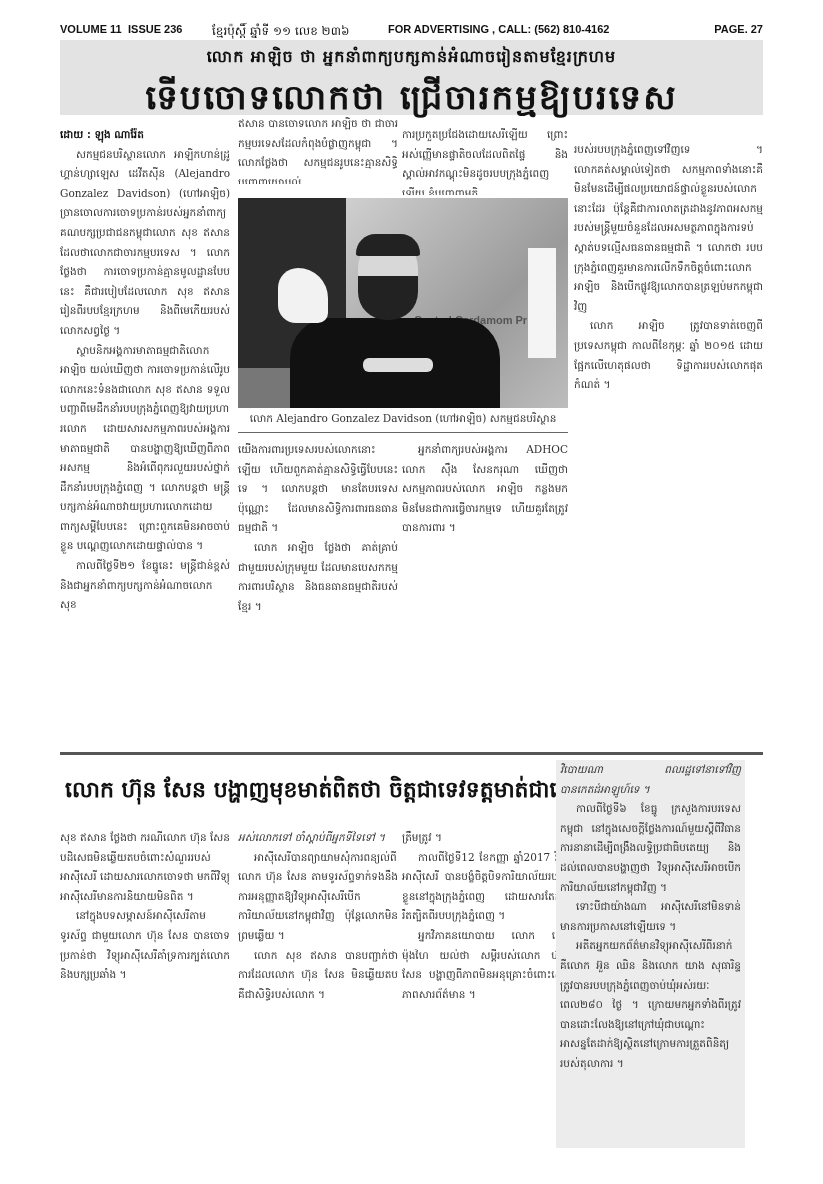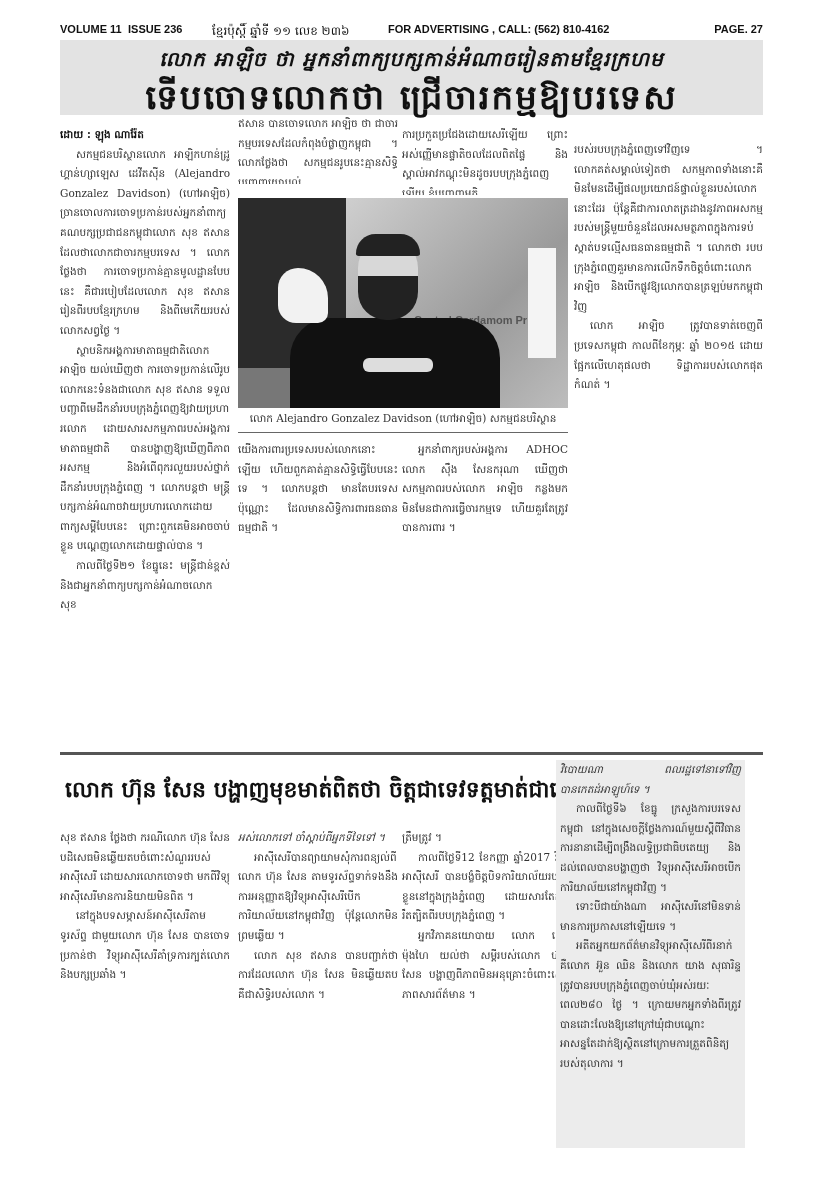--- a/index.html
+++ b/index.html
@@ -1,20 +1,20 @@
 <!DOCTYPE html>
 <html><head>
 <meta charset="utf-8">
 <style>
   html,body{margin:0;padding:0;background:#fff;}
   body{width:823px;height:1184px;position:relative;overflow:hidden;font-family:"DejaVu Serif",serif;color:#222;}
   .masthead{position:absolute;left:60px;top:20px;width:703px;height:20px;font-family:"Liberation Sans",sans-serif;font-weight:bold;font-size:11px;color:#111;}
   .masthead span{position:absolute;top:3px;white-space:nowrap;}
   .headline-box{position:absolute;left:60px;top:40px;width:703px;height:75px;background:#e3e3e3;}
-  .hl1{position:absolute;left:0;width:100%;top:6px;text-align:center;font-size:20px;font-weight:bold;color:#111;letter-spacing:1px;font-style:italic;}
+  .hl1{position:absolute;left:0;width:100%;top:6px;text-align:center;font-size:16px;font-weight:bold;color:#111;letter-spacing:1px;}
   .hl2{position:absolute;left:0;width:100%;top:36px;text-align:center;font-size:34px;font-weight:bold;color:#111;letter-spacing:2px;}
   .col{position:absolute;font-size:10.5px;line-height:19.6px;text-align:justify;overflow:hidden;color:#333;}
   .col p{margin:0;text-indent:16px;}
   .col p.noind{text-indent:0;}
   .byline{font-weight:bold;color:#111;}
   .photo{position:absolute;left:238px;top:198px;width:330px;height:210px;background:#777;overflow:hidden;}
   .photo .map{position:absolute;left:108px;top:0;width:222px;height:210px;background:linear-gradient(135deg,#cfcfcf,#9a9a9a 60%,#bdbdbd);}
   .photo .poster{position:absolute;left:0;top:0;width:108px;height:170px;background:#2b2b2b;}
   .photo .head{position:absolute;left:120px;top:40px;width:60px;height:78px;border-radius:30px 30px 26px 26px;background:#d8d8d8;}
   .photo .beard{position:absolute;left:120px;top:78px;width:60px;height:44px;border-radius:0 0 28px 28px;background:#222;}
@@ -70,20 +70,21 @@
   <div class="hair"></div>
   <div class="beard"></div>
   <div class="paperL"></div>
   <div class="paperR"></div>
 </div>
 <div class="caption">លោក Alejandro Gonzalez Davidson (ហៅអាឡិច) សកម្មជនបរិស្ថាន</div>
 <div class="caprule"></div>
 
 <div class="col" style="left:238px;top:440px;width:160px;height:305px;">
   <p class="noind">យើងការពារប្រទេសរបស់លោកនោះឡើយ ហើយពួកគាត់គ្មានសិទ្ធិធ្វើបែបនេះទេ ។ លោកបន្តថា មានតែបរទេសប៉ុណ្ណោះ ដែលមានសិទ្ធិការពារធនធានធម្មជាតិ ។</p>
+  <p>លោក អាឡិច ថ្លែងថា គាត់គ្រាប់ជាមួយរបស់ក្រុមមួយ ដែលមានបេសកកម្មការពារបរិស្ថាន និងធនធានធម្មជាតិរបស់ខ្មែរ ។</p>
 </div>
 <div class="col" style="left:402px;top:440px;width:166px;height:305px;">
   <p>អ្នកនាំពាក្យរបស់អង្គការ ADHOC លោក ស៊ឹង សែនករុណា ឃើញថា សកម្មភាពរបស់លោក អាឡិច កន្លងមក មិនមែនជាការធ្វើចារកម្មទេ ហើយគួរតែត្រូវបានការពារ ។</p>
 </div>
 
 <div class="col" style="left:574px;top:125px;width:189px;height:620px;margin-top:15px;">
   <p class="noind">របស់របបក្រុងភ្នំពេញទៅវិញទេ ។ លោកគត់សម្គាល់ទៀតថា សកម្មភាពទាំងនោះគឺមិនមែនដើម្បីផលប្រយោជន៍ផ្ទាល់ខ្លួនរបស់លោកនោះដែរ ប៉ុន្តែគឺជាការលាតត្រដាងនូវភាពអសកម្មរបស់មន្ត្រីមួយចំនួនដែលអសមត្ថភាពក្នុងការទប់ស្កាត់បទល្មើសធនធានធម្មជាតិ ។ លោកថា របបក្រុងភ្នំពេញគួរមានការលើកទឹកចិត្តចំពោះលោក អាឡិច និងបើកផ្លូវឱ្យលោកបានត្រឡប់មកកម្ពុជាវិញ</p>
   <p>លោក អាឡិច ត្រូវបានទាត់ចេញពីប្រទេសកម្ពុជា កាលពីខែកុម្ភៈ ឆ្នាំ ២០១៥ ដោយផ្អែកលើហេតុផលថា ទិដ្ឋាការរបស់លោកផុតកំណត់ ។</p>
 </div>
 

